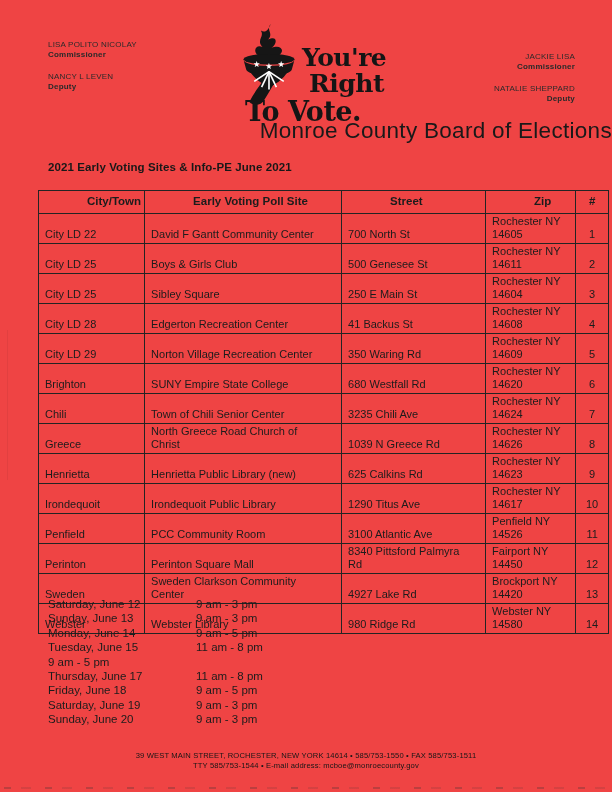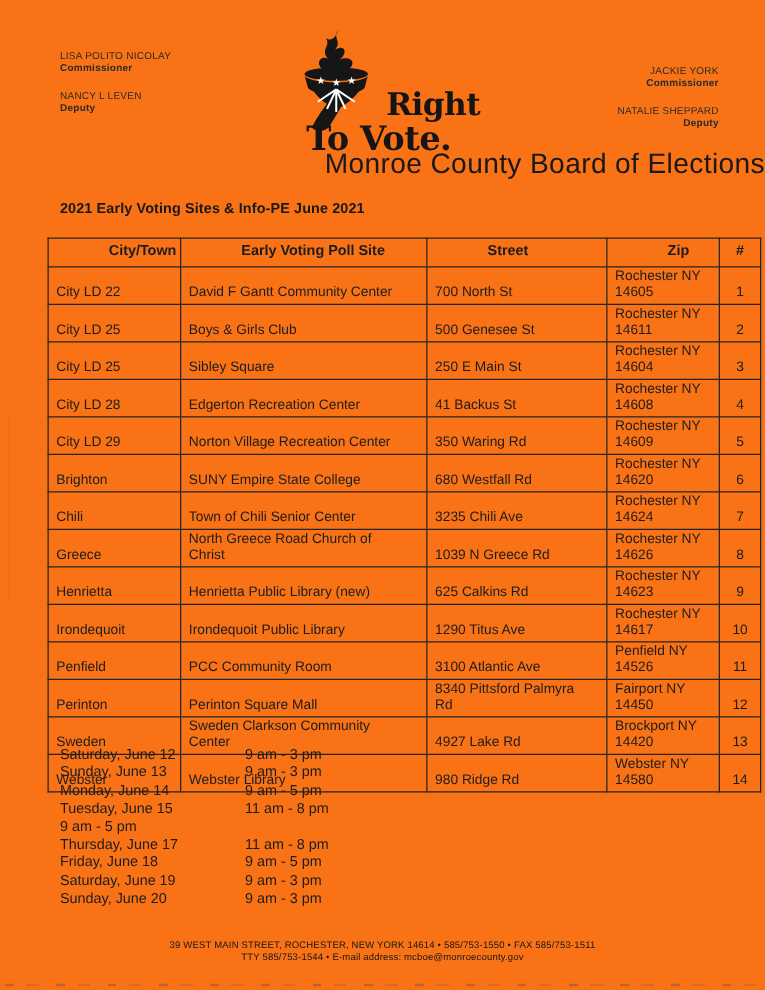--- a/index.html
+++ b/index.html
@@ -1,18 +1,18 @@
 <!DOCTYPE html>
 <html><head>
 <meta charset="utf-8">
 <style>
   html,body{margin:0;padding:0;background:#e8e8e8;}
   .page{
     position:relative;width:612px;height:792px;margin:0 auto;
-    background:#f97316;overflow:hidden;
+    background:#ef4444;overflow:hidden;
     font-family:"Liberation Sans",sans-serif;color:#1a1a1a;
   }
   
   .officials{position:absolute;font-size:8px;line-height:9.5px;letter-spacing:.2px;color:#2a2a2a;}
   .officials.left{left:48px;top:40px;text-align:left;}
   .officials.right{right:37px;top:52px;text-align:right;}
   .official{margin-bottom:13px;}
   .official .nm{white-space:nowrap;}
   .official .ttl{white-space:nowrap;font-weight:bold;}
   
@@ -65,21 +65,21 @@
       <div class="ttl">Commissioner</div>
     </div>
     <div class="official">
       <div class="nm">NANCY L LEVEN</div>
       <div class="ttl">Deputy</div>
     </div>
   </div>
 
   <div class="officials right">
     <div class="official">
-      <div class="nm">JACKIE YORK</div>
+      <div class="nm">JACKIE LISA</div>
       <div class="ttl">Commissioner</div>
     </div>
     <div class="official">
       <div class="nm">NATALIE SHEPPARD</div>
       <div class="ttl">Deputy</div>
     </div>
   </div>
 
   <div class="logo">
     <svg width="74" height="82" viewBox="0 0 90 100">
@@ -97,20 +97,21 @@
         <line x1="45" y1="58" x2="45" y2="80"></line>
         <line x1="45" y1="58" x2="54" y2="77"></line>
         <line x1="45" y1="58" x2="63" y2="70"></line>
       </g>
       <g fill="#ffffff" font-size="10" text-anchor="middle" font-family="DejaVu Sans, sans-serif">
         <text x="30" y="53">★</text>
         <text x="45" y="55">★</text>
         <text x="60" y="53">★</text>
       </g>
     </svg>
+    <div class="l1">You're</div>
     <div class="l2">Right</div>
     <div class="l3">To Vote.</div>
   </div>
 
   <div class="org-title">Monroe County Board of Elections</div>
   <div class="doc-subtitle">2021 Early Voting Sites &amp; Info-PE June 2021</div>
 
   <table class="sites">
     <colgroup>
       <col style="width:76px">

